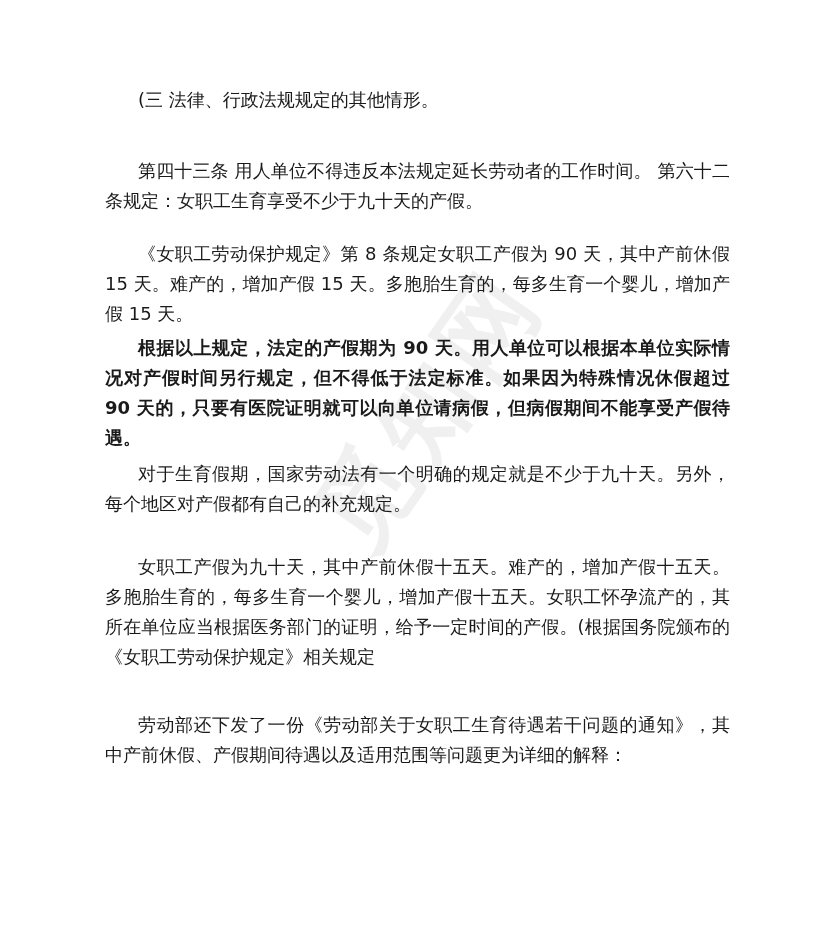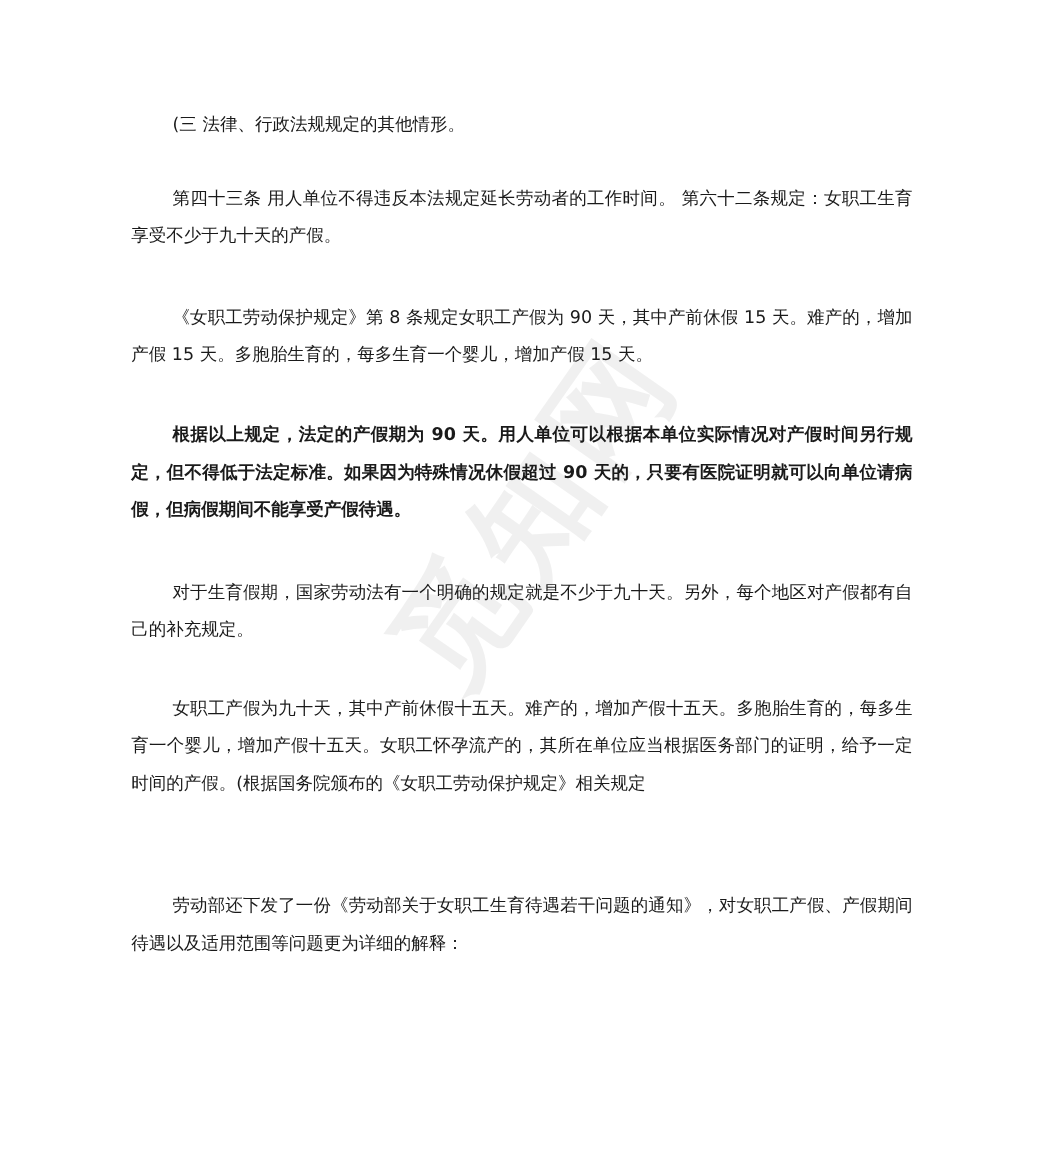--- a/index.html
+++ b/index.html
@@ -36,42 +36,42 @@
       color: rgba(200, 200, 200, 0.28);
       letter-spacing: 8px;
       white-space: nowrap;
       pointer-events: none;
       z-index: 0;
     }
     .para {
       position: absolute;
       left: 105px;
       width: 625px;
-      font-size: 14px;
+      font-size: 18px;
       line-height: 30px;
       text-indent: 33px;
       text-align: justify;
       z-index: 1;
       margin: 0;
     }
     .p1 { top: 85px; }
-    .p2 { top: 144px; }
+    .p2 { top: 156px; }
     .p3 { top: 239px; }
     .p4 { top: 333px; font-weight: bold; }
     .p5 { top: 459px; }
     .p6 { top: 552px; }
     .p7 { top: 710px; }
     .p8 { top: 808px; }
   </style>
 </head>
 <body>
 
 <div class="page">
   <div class="watermark">觅知网</div>
 
   <p class="para p1">(三 法律、行政法规规定的其他情形。</p>
   <p class="para p2">第四十三条 用人单位不得违反本法规定延长劳动者的工作时间。 第六十二条规定：女职工生育享受不少于九十天的产假。</p>
   <p class="para p3">《女职工劳动保护规定》第 8 条规定女职工产假为 90 天，其中产前休假 15 天。难产的，增加产假 15 天。多胞胎生育的，每多生育一个婴儿，增加产假 15 天。</p>
   <p class="para p4">根据以上规定，法定的产假期为 90 天。用人单位可以根据本单位实际情况对产假时间另行规定，但不得低于法定标准。如果因为特殊情况休假超过 90 天的，只要有医院证明就可以向单位请病假，但病假期间不能享受产假待遇。</p>
   <p class="para p5">对于生育假期，国家劳动法有一个明确的规定就是不少于九十天。另外，每个地区对产假都有自己的补充规定。</p>
   <p class="para p6">女职工产假为九十天，其中产前休假十五天。难产的，增加产假十五天。多胞胎生育的，每多生育一个婴儿，增加产假十五天。女职工怀孕流产的，其所在单位应当根据医务部门的证明，给予一定时间的产假。(根据国务院颁布的《女职工劳动保护规定》相关规定</p>
-  <p class="para p7">劳动部还下发了一份《劳动部关于女职工生育待遇若干问题的通知》，对女职工产假、产假期间待遇以及适用范围等问题更为详细的解释：</p>
+  <p class="para p7">劳动部还下发了一份《劳动部关于女职工生育待遇若干问题的通知》，其中产前休假、产假期间待遇以及适用范围等问题更为详细的解释：</p>
 </div>
 
 </body></html>

